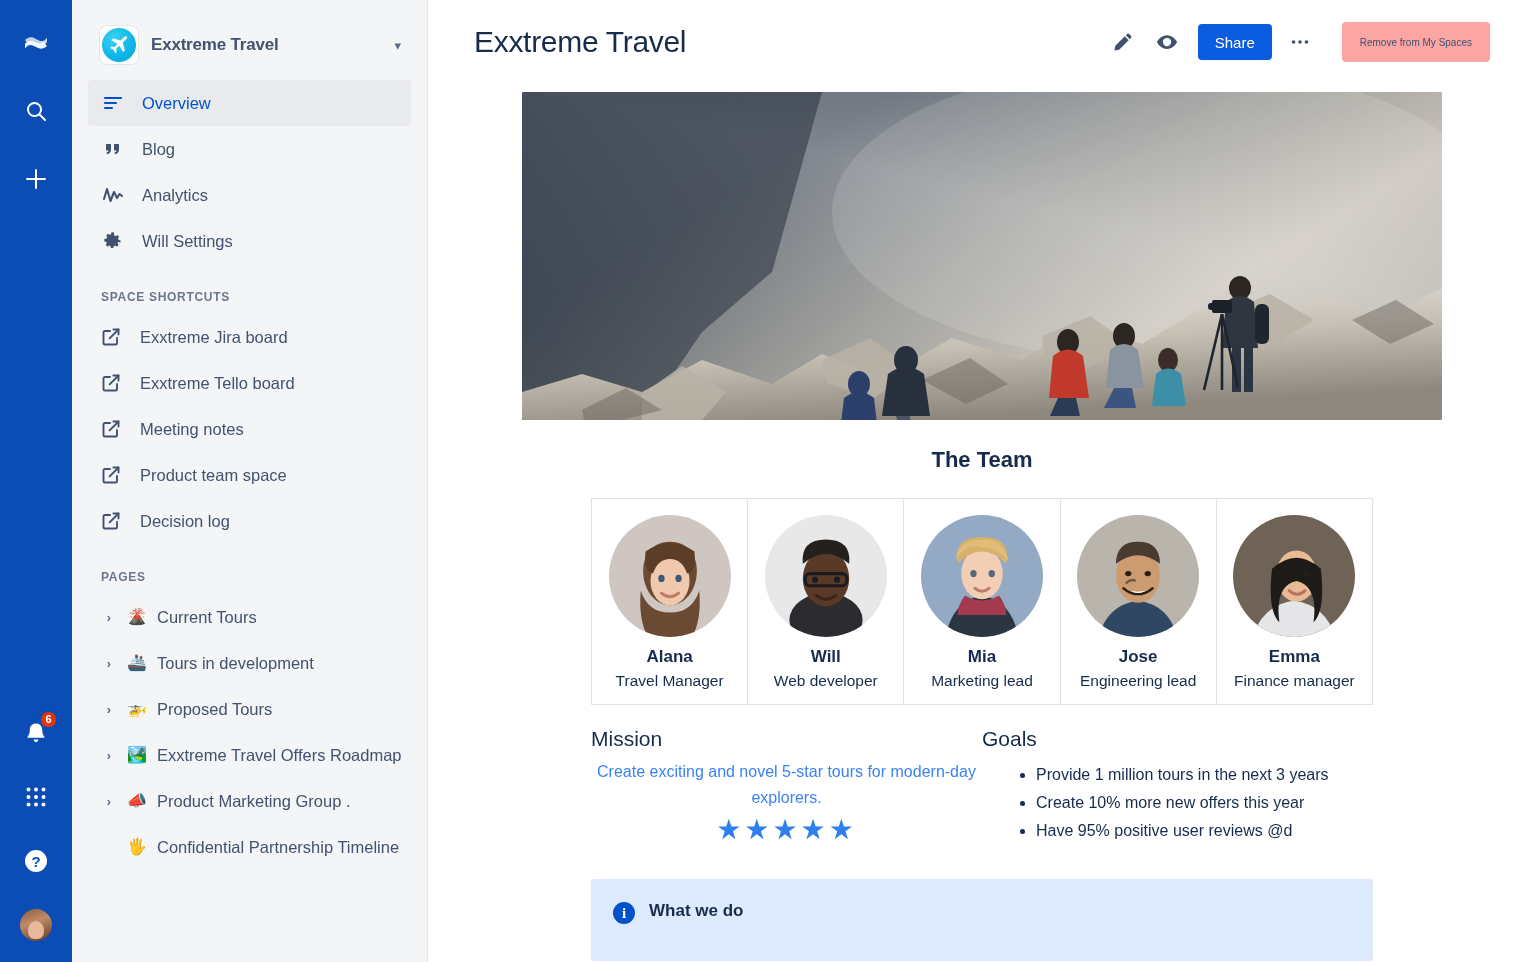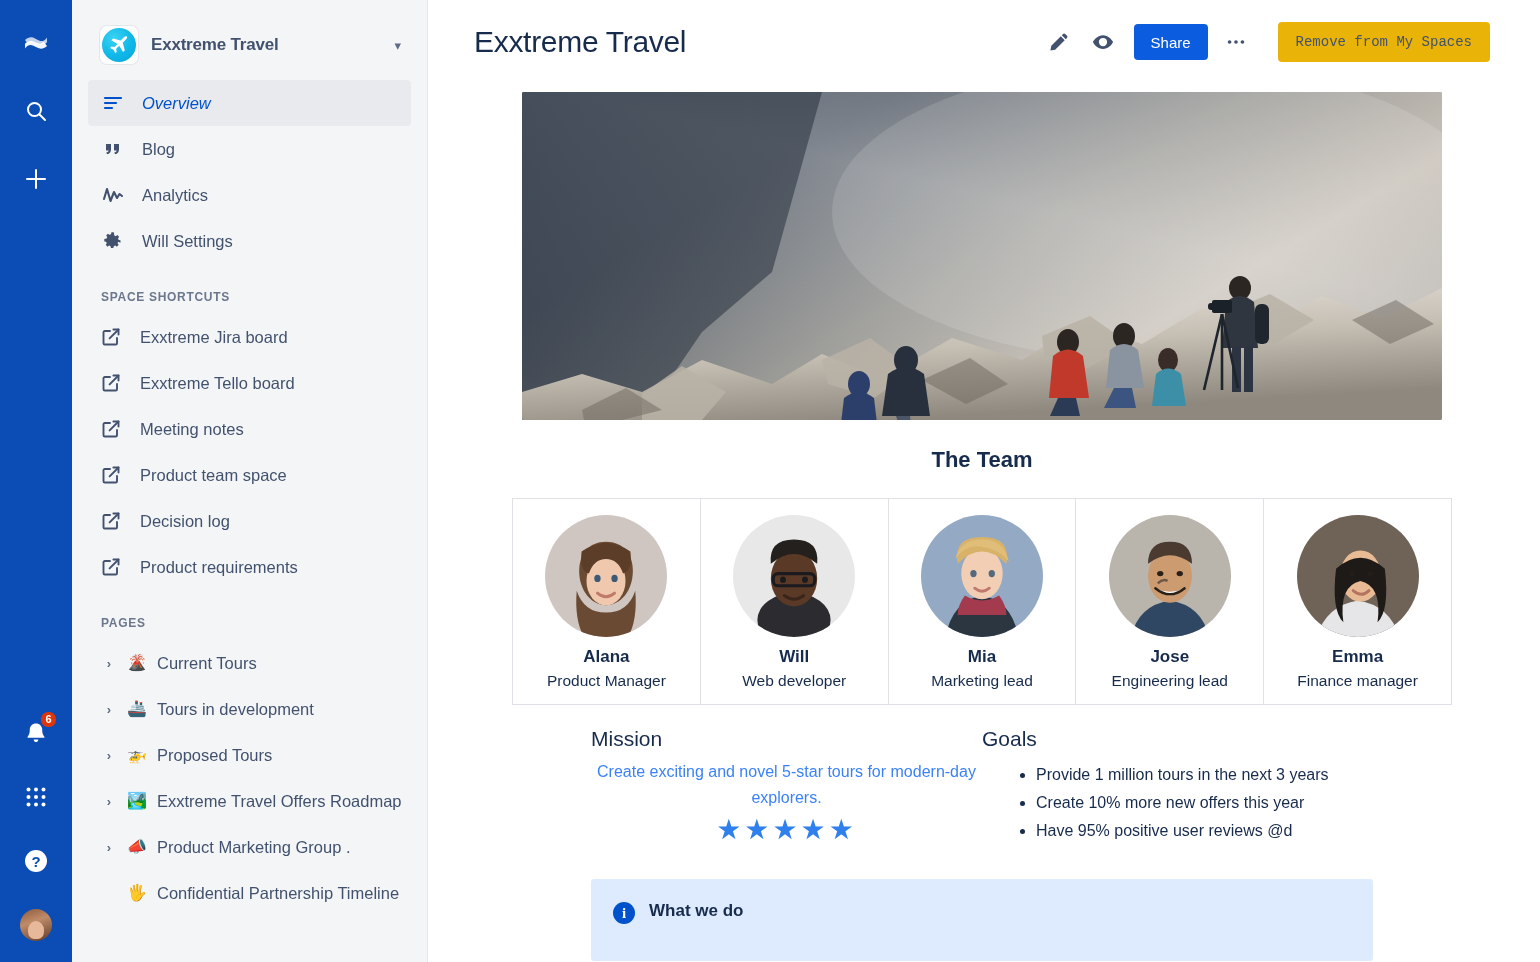--- a/index.html
+++ b/index.html
@@ -63,21 +63,21 @@
   }
   .space-name { font-size: 17px; font-weight: 700; color: #42526E; flex: 1; letter-spacing: -.2px; }
   .chevron-d { color: #5E6C84; font-size: 13px; padding-right: 6px; }
 
   .nav-list { padding: 0 16px; }
   .nav-item {
     display: flex; align-items: center; gap: 17px;
     height: 46px; padding: 0 13px; border-radius: 4px; cursor: pointer;
     color: #42526E; font-size: 16.5px;
   }
-  .nav-item.active { background: #E9EAEE; font-style: italic; }
+  .nav-item.active { background: #E9EAEE; }
   .nav-item.active .nav-label { color: #0052CC; }
   .nav-icon { width: 24px; flex: 0 0 24px; display: flex; align-items: center; justify-content: center; color: #42526E; }
   .nav-item.active .nav-icon { color: #0052CC; }
   .nav-label { white-space: nowrap; }
 
   .section-title {
     font-size: 12px; font-weight: 700; color: #6B778C; letter-spacing: .7px;
     padding: 26px 0 10px 29px;
   }
   .shortcut-item { display: flex; align-items: center; gap: 17px; height: 46px; padding: 0 29px; cursor: pointer; color: #42526E; font-size: 16.5px; }
@@ -98,43 +98,43 @@
     width: 34px; height: 34px; display: flex; align-items: center; justify-content: center;
     border-radius: 4px; cursor: pointer; color: #42526E;
   }
   .share-btn {
     background: #0C5CE0; color: #fff; border: none; border-radius: 4px;
     height: 36px; padding: 0 17px; font-size: 15px; font-weight: 500; cursor: pointer;
     font-family: inherit; margin-left: 4px;
   }
   .more-btn { width: 36px; height: 36px; display: flex; align-items: center; justify-content: center; border-radius: 4px; cursor: pointer; color: #42526E; font-size: 20px; letter-spacing: 1px; }
   .remove-btn {
-    background: #eab308; color: #42526E; border: none; border-radius: 4px;
-    height: 40px; padding: 0 18px; font-size: 14px; cursor: pointer;
-    font-family: Liberation Mono, monospace; margin-left: 14px; white-space: nowrap;
+    background: #fca5a5; color: #42526E; border: none; border-radius: 4px;
+    height: 40px; padding: 0 18px; font-size: 10px; cursor: pointer;
+    font-family: Liberation Sans, sans-serif; margin-left: 14px; white-space: nowrap;
   }
 
   .content { padding: 0 50px 0 46px; }
 
   
   .hero {
     margin: 30px auto 0; width: 920px; height: 328px; border-radius: 2px;
     overflow: hidden; position: relative;
     background: linear-gradient(110deg,#2c3a4a 0%, #4a5462 28%, #8b8d8c 55%, #b9b4ac 75%, #9e9a94 100%);
   }
   .hero svg { display: block; width: 100%; height: 100%; }
 
   .section-h {
     text-align: center; font-size: 22px; font-weight: 700; color: #172B4D;
     margin: 27px 0 0;
   }
 
   
   .team-table {
-    width: 940px; margin: 25px auto 0; border-collapse: collapse;
+    width: 782px; margin: 25px auto 0; border-collapse: collapse;
     border: 1px solid #DFE1E6; table-layout: fixed;
   }
   .team-table td {
     border: 1px solid #DFE1E6; padding: 16px 8px 14px; text-align: center;
     vertical-align: top;
   }
   .avatar-lg {
     width: 122px; height: 122px; border-radius: 50%; margin: 0 auto 10px;
     overflow: hidden; position: relative;
   }
@@ -323,30 +323,20 @@
       </div>
       <div class="shortcut-item">
         <span class="ext-icon">
             <svg width="20" height="20" viewBox="0 0 20 20" fill="none" stroke="currentColor" stroke-width="1.9" stroke-linecap="round" stroke-linejoin="round">
               <path d="M16 11v5.2a1.3 1.3 0 01-1.3 1.3H3.8a1.3 1.3 0 01-1.3-1.3V5.3A1.3 1.3 0 013.8 4H9"></path>
               <path d="M12.4 2.5h5.1v5.1"></path>
               <path d="M8.6 11.4l8.9-8.9"></path>
             </svg>
           </span>
         <span>Decision log</span>
-      </div>
-      <div class="shortcut-item">
-        <span class="ext-icon">
-            <svg width="20" height="20" viewBox="0 0 20 20" fill="none" stroke="currentColor" stroke-width="1.9" stroke-linecap="round" stroke-linejoin="round">
-              <path d="M16 11v5.2a1.3 1.3 0 01-1.3 1.3H3.8a1.3 1.3 0 01-1.3-1.3V5.3A1.3 1.3 0 013.8 4H9"></path>
-              <path d="M12.4 2.5h5.1v5.1"></path>
-              <path d="M8.6 11.4l8.9-8.9"></path>
-            </svg>
-          </span>
-        <span>Product requirements</span>
       </div>
     </div>
 
     <div class="section-title">PAGES</div>
 
     <div>
       <div class="page-item">
         <span class="page-chevron">›</span>
         <span class="page-emoji">🌋</span>
         <span class="page-label">Current Tours</span>
@@ -510,21 +500,21 @@
                     <path d="M50 22c-14 0-22 10-22 24 0 16 10 28 22 28s22-12 22-28c0-14-8-24-22-24z" fill="#6b4a33"></path>
                     <ellipse cx="50" cy="54" rx="16" ry="20" fill="#f0c8ad"></ellipse>
                     <path d="M30 30q20-14 40 0 2 16-6 18-4-12-14-12t-14 12q-8-2-6-18z" fill="#5c3d28"></path>
                     <path d="M26 62q-2 24 6 38h36q8-14 6-38-6 18-24 18t-24-18z" fill="#6b4a33"></path>
                     <ellipse cx="43" cy="52" rx="2.6" ry="3" fill="#3c5a78"></ellipse>
                     <ellipse cx="57" cy="52" rx="2.6" ry="3" fill="#3c5a78"></ellipse>
                     <path d="M43 64q7 6 14 0" stroke="#c07b68" stroke-width="2.4" fill="none" stroke-linecap="round"></path>
                   </svg>
             </div>
             <div class="member-name">Alana</div>
-            <div class="member-role">Product Manager</div>
+            <div class="member-role">Travel Manager</div>
           </td>
           <td>
             <div class="avatar-lg">
               <svg viewBox="0 0 100 100">
                     <rect width="100" height="100" fill="#e8e8e8"></rect>
                     <ellipse cx="50" cy="86" rx="30" ry="22" fill="#2c2c30"></ellipse>
                     <ellipse cx="50" cy="52" rx="19" ry="23" fill="#5a3a26"></ellipse>
                     <path d="M31 40q19-16 38 0 2-20-19-20t-19 20z" fill="#23201e"></path>
                     <rect x="33" y="48" width="34" height="10" rx="4" fill="none" stroke="#1b1b1f" stroke-width="2.6"></rect>
                     <line x1="50" y1="52" x2="50" y2="52" stroke="#1b1b1f" stroke-width="2.6"></line>

